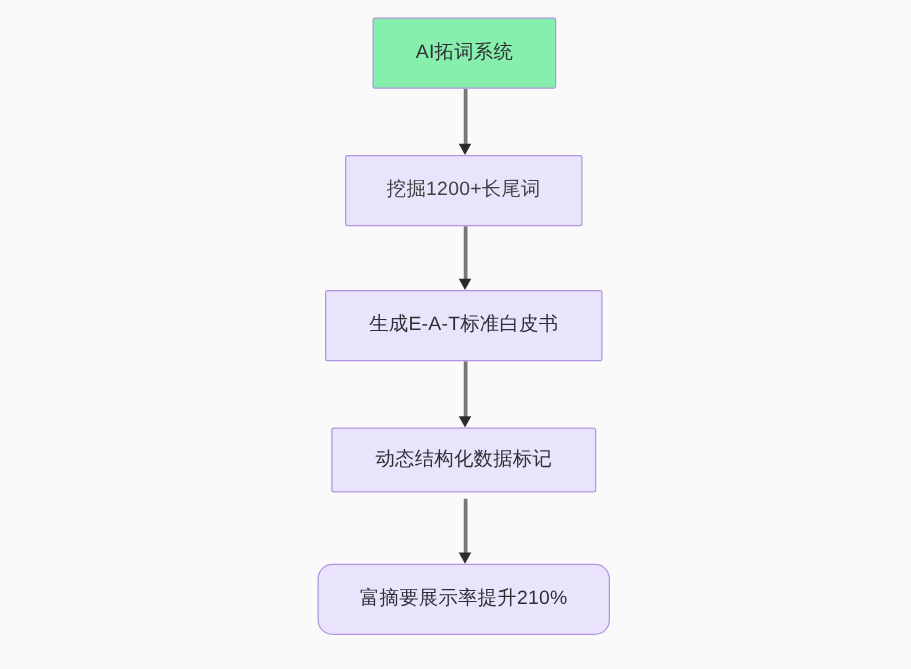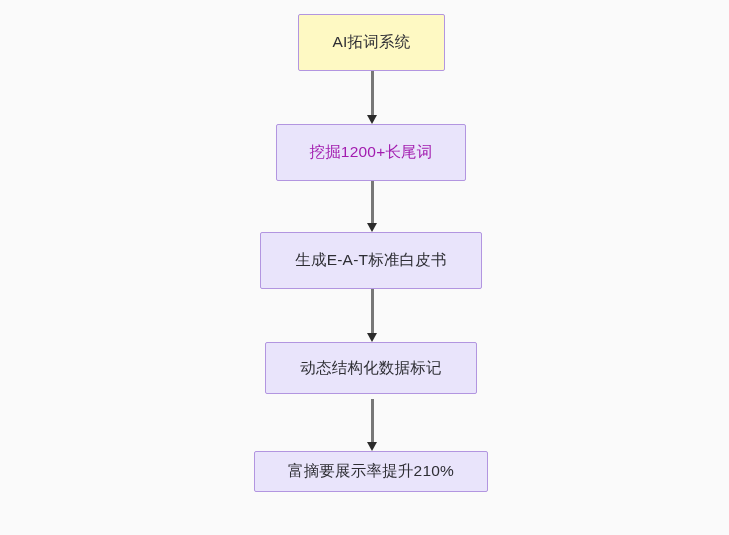--- a/index.html
+++ b/index.html
@@ -73,29 +73,29 @@
   </div>
   <div class="edge" style="left: 371px; top: 289px; height: 53px; width: 2.6px;">
     <div class="edge-line" style="height: 45px; background: rgb(119, 119, 119);"></div>
     <div class="edge-head" style="top: 44px; border-top-color: rgb(43, 43, 43);"></div>
   </div>
   <div class="edge" style="left: 371px; top: 399px; height: 52px; width: 2.6px;">
     <div class="edge-line" style="height: 44px; background: rgb(119, 119, 119);"></div>
     <div class="edge-head" style="top: 43px; border-top-color: rgb(43, 43, 43);"></div>
   </div>
 
-  <div class="node" style="left: 298px; top: 14px; width: 147px; height: 57px; background: #fef9c3; border-color: rgb(178, 149, 224); color: rgb(46, 46, 52);">
+  <div class="node" style="left: 298px; top: 14px; width: 147px; height: 57px; background: #86efac; border-color: rgb(178, 149, 224); color: rgb(46, 46, 52);">
     <span class="node-label">AI拓词系统</span>
   </div>
-  <div class="node" style="left: 276px; top: 124px; width: 190px; height: 57px; background: rgb(233, 228, 251); border-color: rgb(178, 149, 224); color: #a21caf;">
+  <div class="node" style="left: 276px; top: 124px; width: 190px; height: 57px; background: rgb(233, 228, 251); border-color: rgb(178, 149, 224); color: #404040;">
     <span class="node-label">挖掘1200+长尾词</span>
   </div>
   <div class="node" style="left: 260px; top: 232px; width: 222px; height: 57px; background: rgb(233, 228, 251); border-color: rgb(178, 149, 224); color: rgb(46, 46, 52);">
     <span class="node-label">生成E-A-T标准白皮书</span>
   </div>
   <div class="node" style="left: 265px; top: 342px; width: 212px; height: 52px; background: rgb(233, 228, 251); border-color: rgb(178, 149, 224); color: rgb(46, 46, 52);">
     <span class="node-label">动态结构化数据标记</span>
   </div>
-  <div class="node" style="left: 254px; top: 451px; width: 234px; height: 41px; background: rgb(233, 228, 251); border-color: rgb(178, 149, 224); color: rgb(46, 46, 52);">
+  <div class="node" style="left: 254px; top: 451px; width: 234px; height: 57px; background: rgb(233, 228, 251); border-color: rgb(178, 149, 224); color: rgb(46, 46, 52); border-radius: 12px;">
     <span class="node-label">富摘要展示率提升210%</span>
   </div>
 
 </div>
 
 </body></html>

